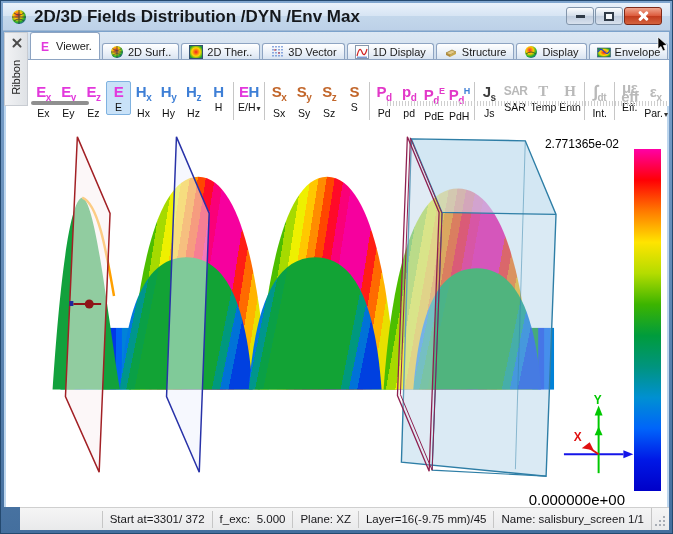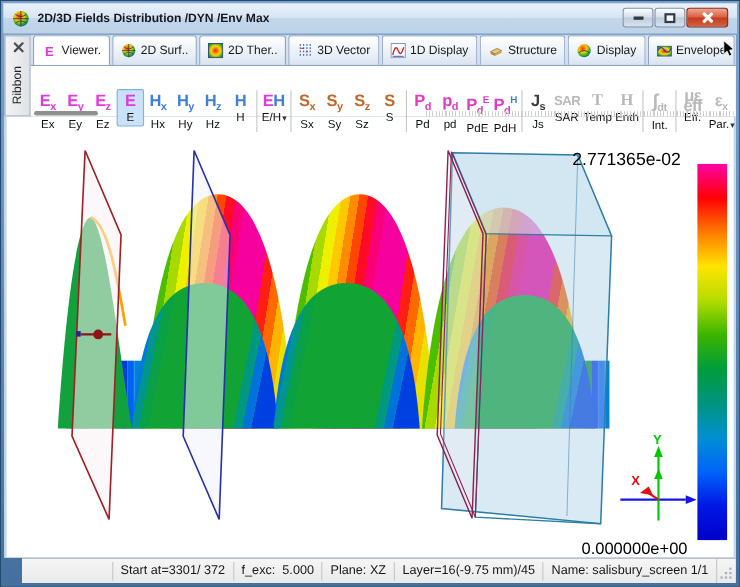--- a/index.html
+++ b/index.html
@@ -2,21 +2,21 @@
 <html><head>
 <meta charset="utf-8">
 <style>
   html,body{margin:0;padding:0;background:#9AA5B1;font-family:"Liberation Sans",sans-serif;}
   *{box-sizing:border-box;}
   .window{position:relative;width:673px;height:534px;margin:0 auto;
     background:linear-gradient(#7FA5CE,#446F9E);border:1px solid #24496F;overflow:hidden;}
   
   .titlebar{position:absolute;left:2px;top:2px;right:2px;height:28px;display:flex;align-items:center;gap:7px;
     padding:0 8px;background:linear-gradient(#EAF2FB 0%,#D6E4F3 49%,#C3D7EB 50%,#BDD1E8 100%);
-    border-bottom:1px solid #9FB8D4;font-size:11px;font-weight:600;color:#15181C;}
+    border-bottom:1px solid #9FB8D4;font-size:17px;font-weight:600;color:#15181C;}
   .win-icon{width:16px;height:16px;flex:0 0 auto;}
   .title-text{white-space:nowrap;overflow:hidden;}
   .cap-buttons{margin-left:auto;display:flex;gap:1px;align-self:flex-start;margin-top:4px;}
   .capbtn{width:28px;height:18px;border:1px solid #8396AC;border-radius:3px;display:flex;align-items:center;justify-content:center;
     background:linear-gradient(#FCFDFE,#D4DEEA 49%,#BFCCDD 50%,#D8E1ED 100%);}
   .capbtn.close{width:38px;border-color:#7E2917;background:linear-gradient(#F0A58D,#DC5B3C 49%,#C23A1C 50%,#D4633E 100%);}
   .g-min{width:9px;height:3px;background:#2F3A47;}
   .g-res{width:10px;height:9px;border:2px solid #2F3A47;background:#F5F8FB;}
   .g-x{position:relative;width:12px;height:12px;}
   .g-x::before,.g-x::after{content:"";position:absolute;left:5px;top:0;width:2.6px;height:12px;background:#FFF;border-radius:1px;}
@@ -25,21 +25,21 @@
   .ribbonstrip{position:absolute;left:3px;top:31px;width:24px;height:74px;
     background:linear-gradient(90deg,#F2F3F5,#DFE2E6);border:1px solid #C8CCD2;
     display:flex;flex-direction:column;align-items:center;padding-top:2px;}
   .rib-close{width:17px;height:16px;position:relative;}
   .rib-close::before,.rib-close::after{content:"";position:absolute;left:8px;top:2px;width:2.2px;height:12px;background:#4A4A4A;border-radius:1px;}
   .rib-close::before{transform:rotate(45deg);} .rib-close::after{transform:rotate(-45deg);}
   .rib-label{margin-top:9px;writing-mode:vertical-rl;transform:rotate(180deg);font-size:11px;color:#222;}
   
   .tabbar{position:absolute;left:27px;top:31px;right:3px;height:27px;display:flex;align-items:flex-end;gap:2px;
     padding-left:2px;background:linear-gradient(#DCE7F3,#CFDDEC);overflow:hidden;}
-  .tab{height:27px;border:1px solid #8EA4C2;border-bottom:none;border-radius:3px 3px 0 0;
+  .tab{height:16px;border:1px solid #8EA4C2;border-bottom:none;border-radius:3px 3px 0 0;
     background:linear-gradient(#FFFFFF,#EAF0F8 60%,#D9E4F1);display:inline-flex;align-items:center;gap:4px;
     padding:0 7px;font-size:11px;color:#1A1A1A;position:relative;z-index:1;flex:0 0 auto;}
   .tab.active{height:27px;background:#FFFFFF;z-index:3;}
   .ticon{width:14px;height:14px;display:inline-block;flex:0 0 auto;}
   .tlabel{white-space:nowrap;}
   .cursor-arrow{position:absolute;right:3px;top:36px;z-index:6;}
   
   .toolbar{position:absolute;left:27px;top:58px;right:3px;height:47px;background:#FFF;border-top:1px solid #8EA4C2;
     display:flex;align-items:flex-start;padding:21px 0 0 3px;z-index:2;}
   .tbtn{min-width:25px;text-align:center;padding:0 1px;border:1px solid transparent;border-radius:2px;}
@@ -57,21 +57,21 @@
   .eff-glyph .blk{display:block;font-size:15px;line-height:9px;font-weight:bold;}
   .thumb{position:absolute;left:3px;bottom:1px;width:58px;height:4px;background:#8F8F8F;border-radius:2px;}
   .dotstrip{position:absolute;right:2px;bottom:0;width:280px;height:5px;
     background:repeating-linear-gradient(90deg,#CFCFCF 0 1px,transparent 1px 3px);}
   
   .plot{position:absolute;left:3px;right:3px;top:105px;bottom:26px;background:#FFF;
     border-left:2px solid #BDD6EE;border-right:2px solid #BDD6EE;}
   .scene{position:absolute;inset:0;width:100%;height:100%;}
   .colorbar{position:absolute;right:6px;top:43px;width:27px;height:342px;}
   .cb-title{position:absolute;top:4px;right:4px;font-size:12px;color:#000;}
-  .cb-max{position:absolute;top:31px;right:48px;font-size:16px;color:#000;}
+  .cb-max{position:absolute;top:31px;right:48px;font-size:12px;color:#000;}
   .cb-min{position:absolute;top:385px;right:42px;font-size:15px;color:#000;}
   .axlabel{font-size:12px;font-weight:bold;}
   
   .status{position:absolute;left:19px;right:3px;bottom:3px;height:23px;background:linear-gradient(#F5F5F5,#E9EAEB);
     border-top:1px solid #CFCFCF;display:flex;align-items:center;font-size:11.5px;color:#17171A;}
   .seg{padding:0 7px;white-space:pre;border-left:1px solid #C6C6C6;height:17px;line-height:17px;}
   .seg-spacer{flex:1;}
   .grip{width:18px;height:100%;position:relative;border-left:1px solid #C6C6C6;}
   .grip::before{content:"";position:absolute;right:4px;bottom:4px;width:2px;height:2px;background:#A8ADB5;
     box-shadow:0 -4px #A8ADB5,0 -8px #A8ADB5,-4px 0 #A8ADB5,-4px -4px #A8ADB5,-8px 0 #A8ADB5;}

